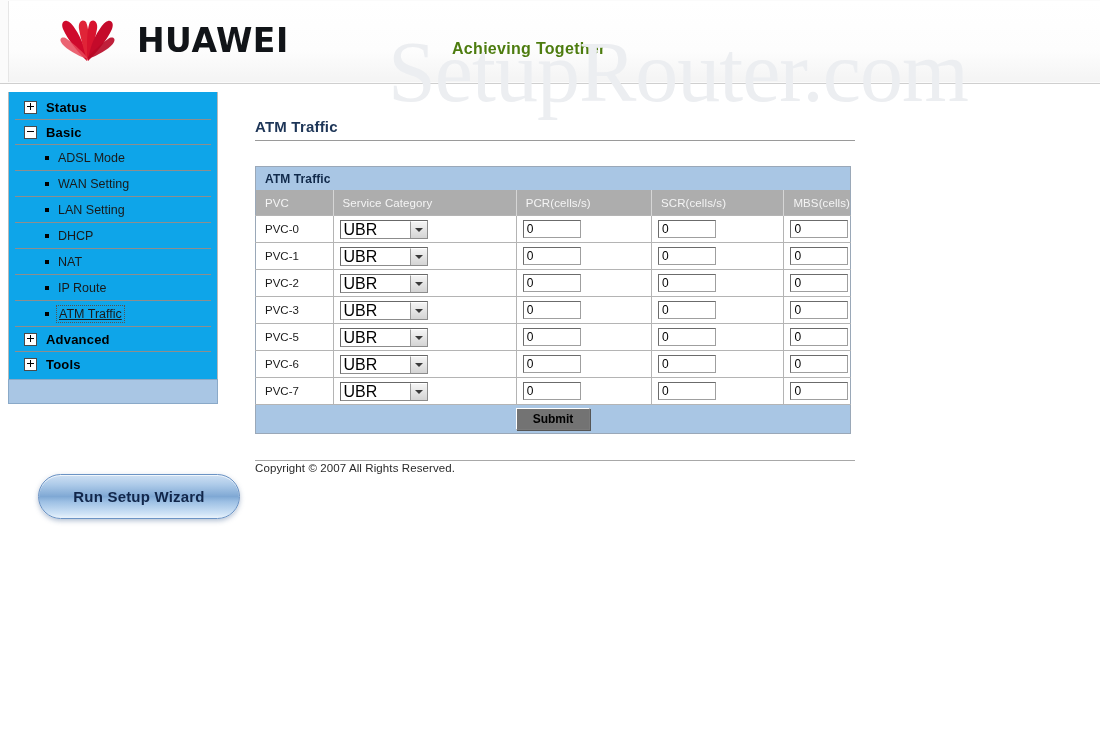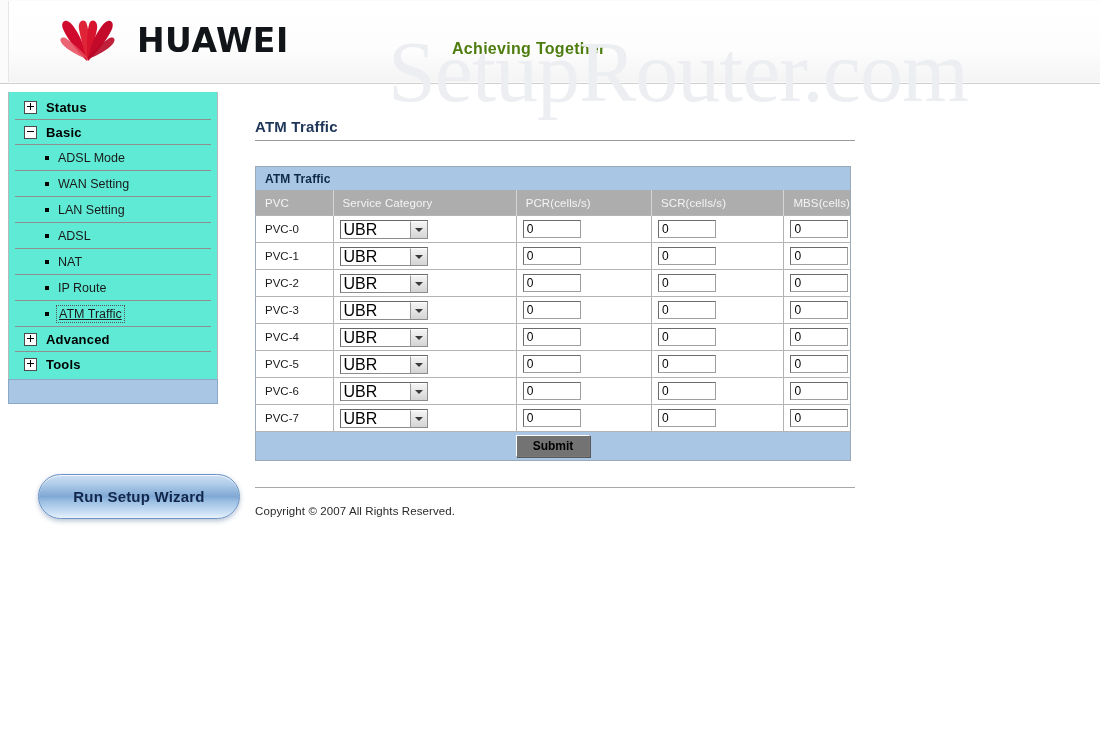--- a/index.html
+++ b/index.html
@@ -87,21 +87,21 @@
     border: 1px solid #7c9cc0;
     box-sizing: border-box;
     text-align: center;
     font-size: 15px;
     font-weight: bold;
     color: #0d2744;
     line-height: 25px;
     letter-spacing: 0.2px;
   }
   #sidebar-menu {
-    background: #5eead4;
+    background: #0ea5e9;
     border-left: 1px solid #b9b9b9;
     border-right: 1px solid #b9b9b9;
     border-bottom: 1px solid #b9b9b9;
     padding: 3px 0 2px 0;
   }
   .menu-group {
     display: flex;
     align-items: center;
     height: 25px;
     padding: 0 9px 0 9px;
@@ -335,21 +335,20 @@
   }
 
   #foot-rule {
     margin-top: 26px;
     width: 600px;
     height: 0;
     border-top: 1px solid #a8a8a8;
     border-bottom: 1px solid #ffffff;
   }
   #copyright {
-    margin-top: 16px;
     font-size: 11.5px;
     color: #2a2a2a;
     letter-spacing: 0.1px;
   }
 </style>
 </head>
 <body>
 
 <div id="header">
   <div id="header-inner">
@@ -392,21 +391,21 @@
     <div class="menu-item">
       <span class="bullet"></span>
       <span class="menu-item-label">WAN Setting</span>
     </div>
     <div class="menu-item">
       <span class="bullet"></span>
       <span class="menu-item-label">LAN Setting</span>
     </div>
     <div class="menu-item">
       <span class="bullet"></span>
-      <span class="menu-item-label">ADSL</span>
+      <span class="menu-item-label">DHCP</span>
     </div>
     <div class="menu-item">
       <span class="bullet"></span>
       <span class="menu-item-label">NAT</span>
     </div>
     <div class="menu-item">
       <span class="bullet"></span>
       <span class="menu-item-label">IP Route</span>
     </div>
     <div class="menu-item active">
@@ -526,104 +525,84 @@
           <input class="num" type="text" value="0" style="">
         </td>
         <td class="cell ctrl">
           <input class="num" type="text" value="0" style="">
         </td>
         <td class="cell ctrl">
           <input class="num" type="text" value="0" style="">
         </td>
       </tr>
 
-      <tr>
-        <td class="cell">PVC-4</td>
+
+      <tr>
+        <td class="cell">PVC-5</td>
         <td class="cell ctrl">
           <span class="select-wrap">
             <select class="svc">
               <option>UBR</option>
             </select>
             <span class="select-arrow"></span>
           </span>
         </td>
         <td class="cell ctrl">
           <input class="num" type="text" value="0" style="">
         </td>
         <td class="cell ctrl">
           <input class="num" type="text" value="0" style="">
         </td>
         <td class="cell ctrl">
           <input class="num" type="text" value="0" style="">
         </td>
       </tr>
 
       <tr>
-        <td class="cell">PVC-5</td>
+        <td class="cell">PVC-6</td>
         <td class="cell ctrl">
           <span class="select-wrap">
             <select class="svc">
               <option>UBR</option>
             </select>
             <span class="select-arrow"></span>
           </span>
         </td>
         <td class="cell ctrl">
           <input class="num" type="text" value="0" style="">
         </td>
         <td class="cell ctrl">
           <input class="num" type="text" value="0" style="">
         </td>
         <td class="cell ctrl">
           <input class="num" type="text" value="0" style="">
         </td>
       </tr>
 
       <tr>
-        <td class="cell">PVC-6</td>
+        <td class="cell">PVC-7</td>
         <td class="cell ctrl">
           <span class="select-wrap">
             <select class="svc">
               <option>UBR</option>
             </select>
             <span class="select-arrow"></span>
           </span>
         </td>
         <td class="cell ctrl">
           <input class="num" type="text" value="0" style="">
         </td>
         <td class="cell ctrl">
           <input class="num" type="text" value="0" style="">
         </td>
         <td class="cell ctrl">
           <input class="num" type="text" value="0" style="">
         </td>
       </tr>
 
-      <tr>
-        <td class="cell">PVC-7</td>
-        <td class="cell ctrl">
-          <span class="select-wrap">
-            <select class="svc">
-              <option>UBR</option>
-            </select>
-            <span class="select-arrow"></span>
-          </span>
-        </td>
-        <td class="cell ctrl">
-          <input class="num" type="text" value="0" style="">
-        </td>
-        <td class="cell ctrl">
-          <input class="num" type="text" value="0" style="">
-        </td>
-        <td class="cell ctrl">
-          <input class="num" type="text" value="0" style="">
-        </td>
-      </tr>
-
       <tr class="footrow">
         <td colspan="5">
           <button id="submit-btn">Submit</button>
         </td>
       </tr>
     </tbody>
   </table>
 
   <div id="foot-rule"></div>
   <div id="copyright">Copyright © 2007 All Rights Reserved.</div>

